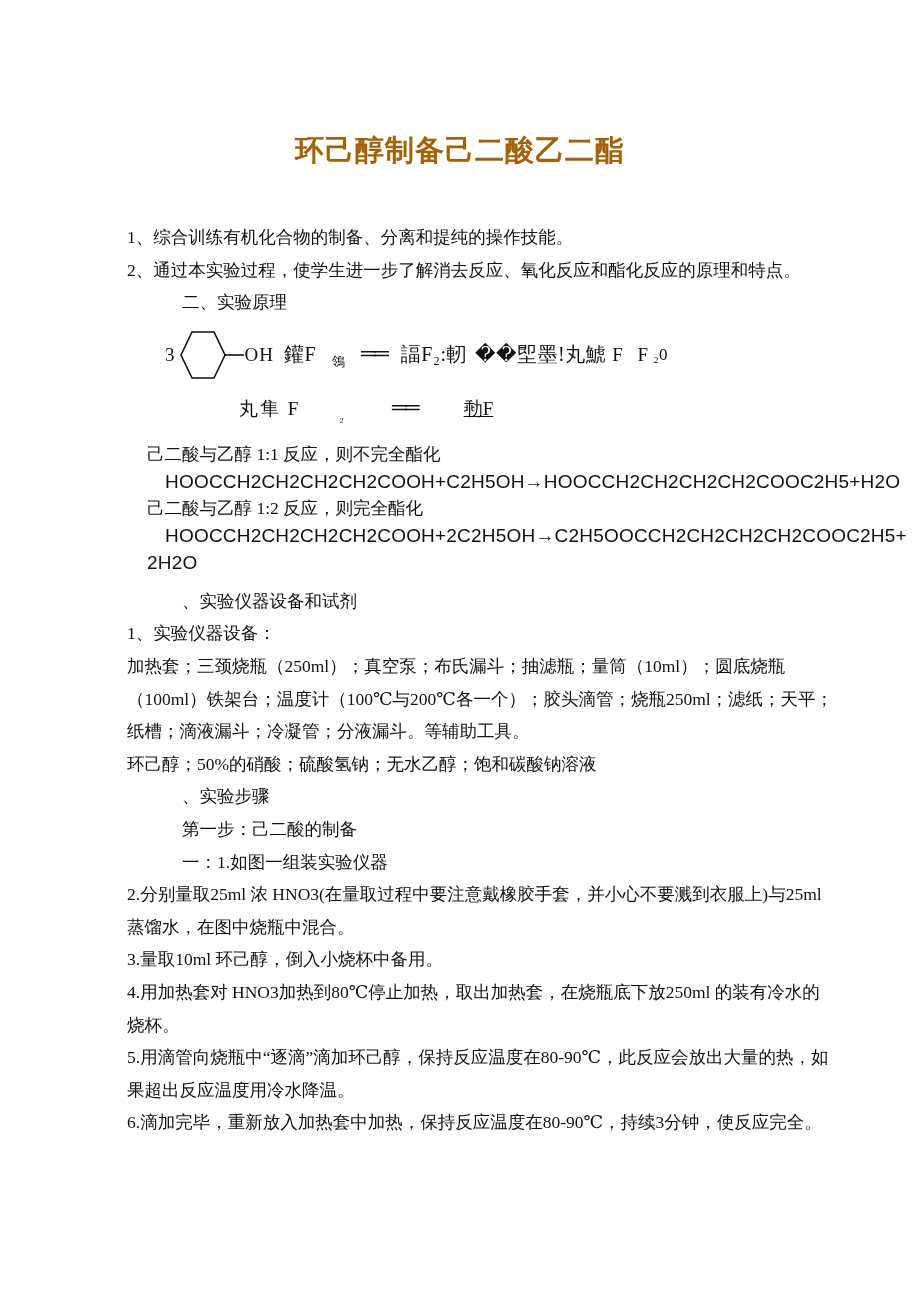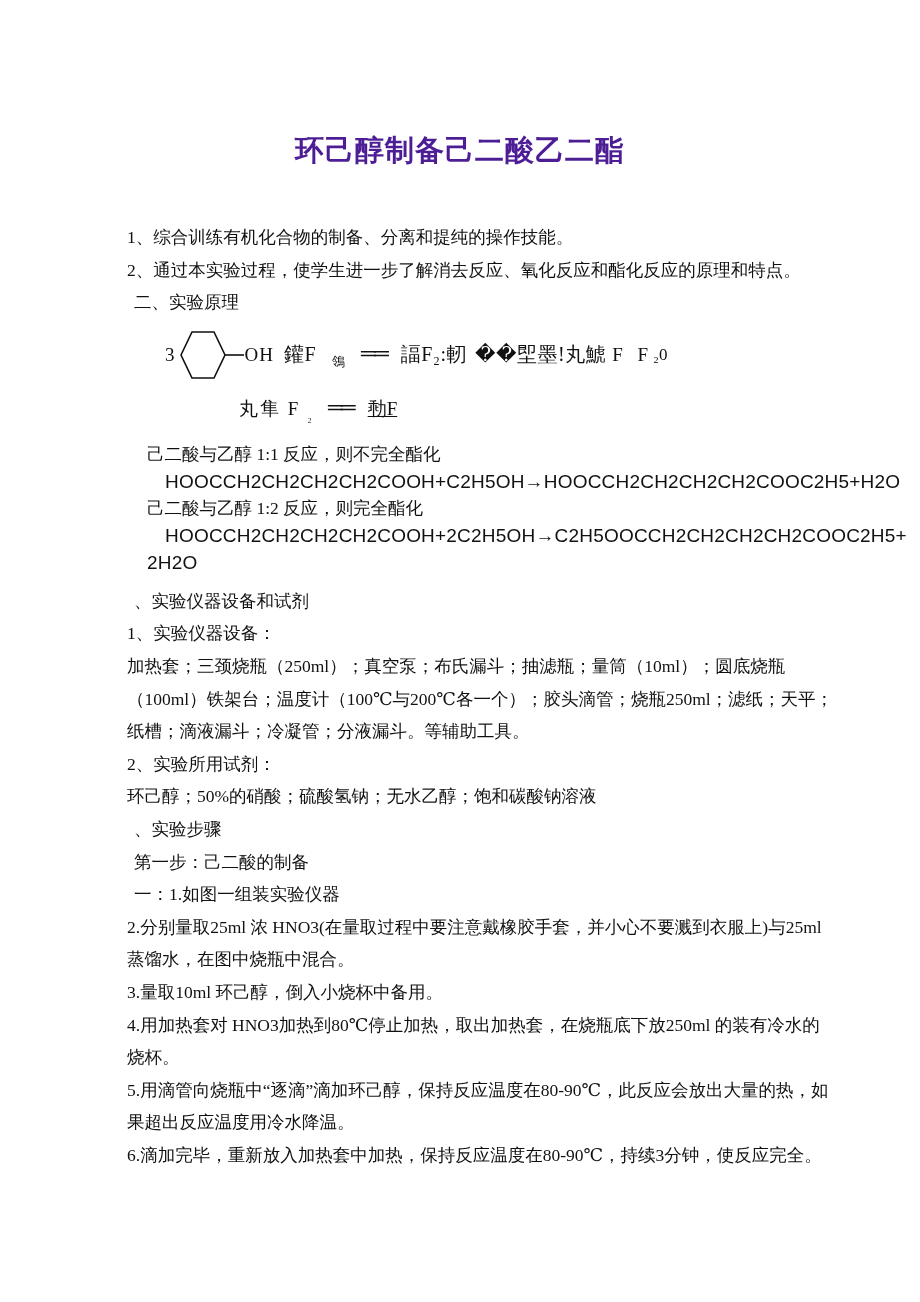--- a/index.html
+++ b/index.html
@@ -16,53 +16,53 @@
     background: #ffffff;
     overflow: hidden;
   }
   .doc-title {
     margin: 131px 0 0 0;
     text-align: center;
     font-family: "Liberation Sans", "DejaVu Sans", sans-serif;
     font-size: 29px;
     font-weight: 700;
     letter-spacing: 1px;
-    color: #4c1d95;
+    color: #a16207;
   }
   .content {
     margin: 50px 60px 0 127px;
   }
   .ln {
     font-size: 17.5px;
     height: 32.6px;
     line-height: 32.6px;
     white-space: nowrap;
     color: #111111;
   }
   .ln.tight { height: 27px; line-height: 27px; margin-left: 20px; }
   .ln.formula {
     font-family: "Liberation Sans", "DejaVu Sans", sans-serif;
     font-size: 19px;
     letter-spacing: 0.2px;
   }
-  .ln.ind-sm { padding-left: 7px; }
+  .ln.ind-sm { padding-left: 7px; margin-left: 48px; }
   .ln.ind-md { padding-left: 18px; }
   .ln.gap-sm { margin-top: 9px; }
 
   
   .equation { height: 116px; padding-top: 6px; }
   .eq-row1 {
     display: flex; align-items: center;
     height: 60px; padding-left: 38px;
     font-size: 20px; white-space: nowrap;
   }
   .eq-row2 {
     display: flex; align-items: center;
     height: 48px; padding-left: 112px;
-    font-size: 19px; white-space: nowrap;
+    font-size: 19px; white-space: nowrap; gap: 32px;
   }
   .eq-coef { font-size: 19px; margin-right: 4px; }
   .ring { display: block; }
   .eq-oh { margin-right: 10px; font-size: 19px; letter-spacing: 1px; }
   .eq-g { letter-spacing: 0.5px; }
   .eq-small { font-size: 13px; position: relative; top: 7px; margin-left: 16px; }
   .eq-equals {
     font-family: "Liberation Sans", "DejaVu Sans", sans-serif;
     font-size: 21px; letter-spacing: -2px;
     margin: 0 14px 0 16px; position: relative; top: -2px;
@@ -118,21 +118,20 @@
         <div class="ln tight">己二酸与乙醇 1:1 反应，则不完全酯化</div>
         <div class="ln tight formula ind-md">HOOCCH2CH2CH2CH2COOH+C2H5OH→HOOCCH2CH2CH2CH2COOC2H5+H2O</div>
         <div class="ln tight">己二酸与乙醇 1:2 反应，则完全酯化</div>
         <div class="ln tight formula ind-md">HOOCCH2CH2CH2CH2COOH+2C2H5OH→C2H5OOCCH2CH2CH2CH2COOC2H5+</div>
         <div class="ln tight formula">2H2O</div>
         <div class="ln ind-sm gap-sm">、实验仪器设备和试剂</div>
         <div class="ln">1、实验仪器设备：</div>
         <div class="ln">加热套；三颈烧瓶（250ml）；真空泵；布氏漏斗；抽滤瓶；量筒（10ml）；圆底烧瓶</div>
         <div class="ln">（100ml）铁架台；温度计（100℃与200℃各一个）；胶头滴管；烧瓶250ml；滤纸；天平；</div>
         <div class="ln">纸槽；滴液漏斗；冷凝管；分液漏斗。等辅助工具。</div>
-        <div class="ln">2、实验所用试剂：</div>
         <div class="ln">环己醇；50%的硝酸；硫酸氢钠；无水乙醇；饱和碳酸钠溶液</div>
         <div class="ln ind-sm">、实验步骤</div>
         <div class="ln ind-sm">第一步：己二酸的制备</div>
         <div class="ln ind-sm">一：1.如图一组装实验仪器</div>
         <div class="ln">2.分别量取25ml 浓 HNO3(在量取过程中要注意戴橡胶手套，并小心不要溅到衣服上)与25ml</div>
         <div class="ln">蒸馏水，在图中烧瓶中混合。</div>
         <div class="ln">3.量取10ml 环己醇，倒入小烧杯中备用。</div>
         <div class="ln">4.用加热套对 HNO3加热到80℃停止加热，取出加热套，在烧瓶底下放250ml 的装有冷水的</div>
         <div class="ln">烧杯。</div>
         <div class="ln">5.用滴管向烧瓶中“逐滴”滴加环己醇，保持反应温度在80-90℃，此反应会放出大量的热，如</div>

